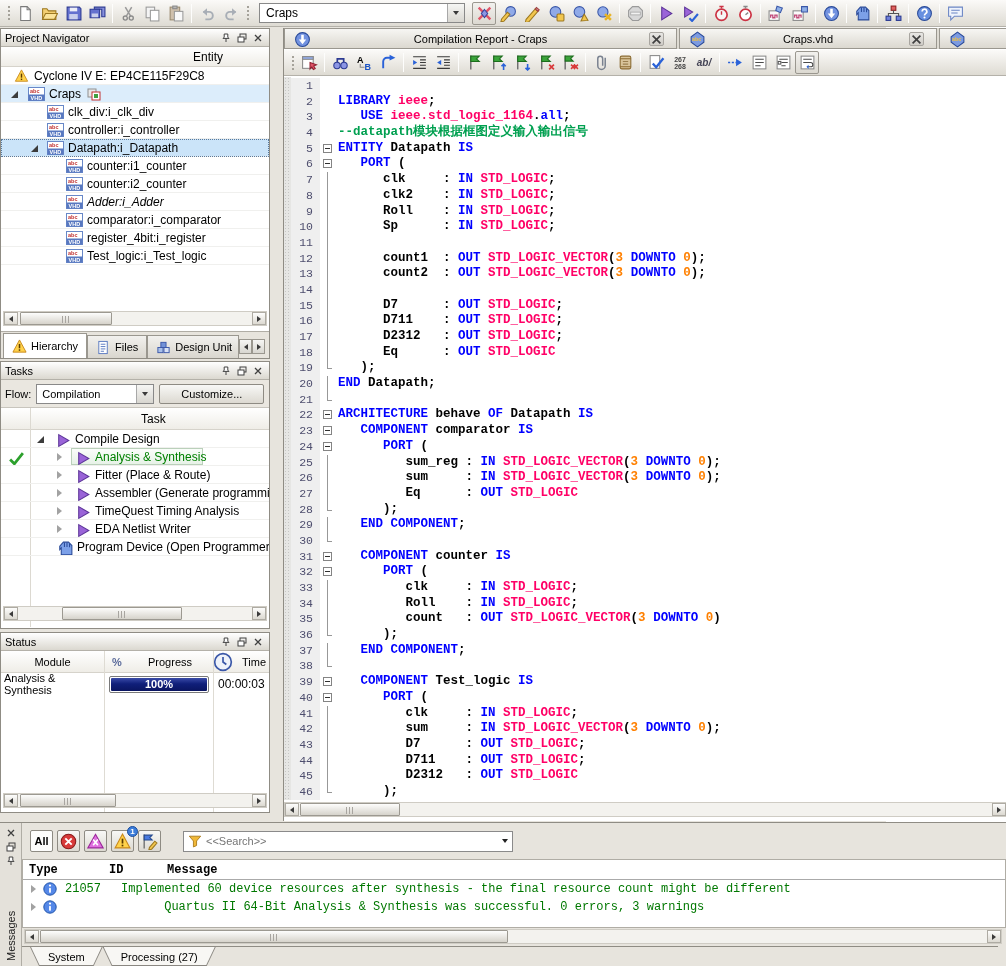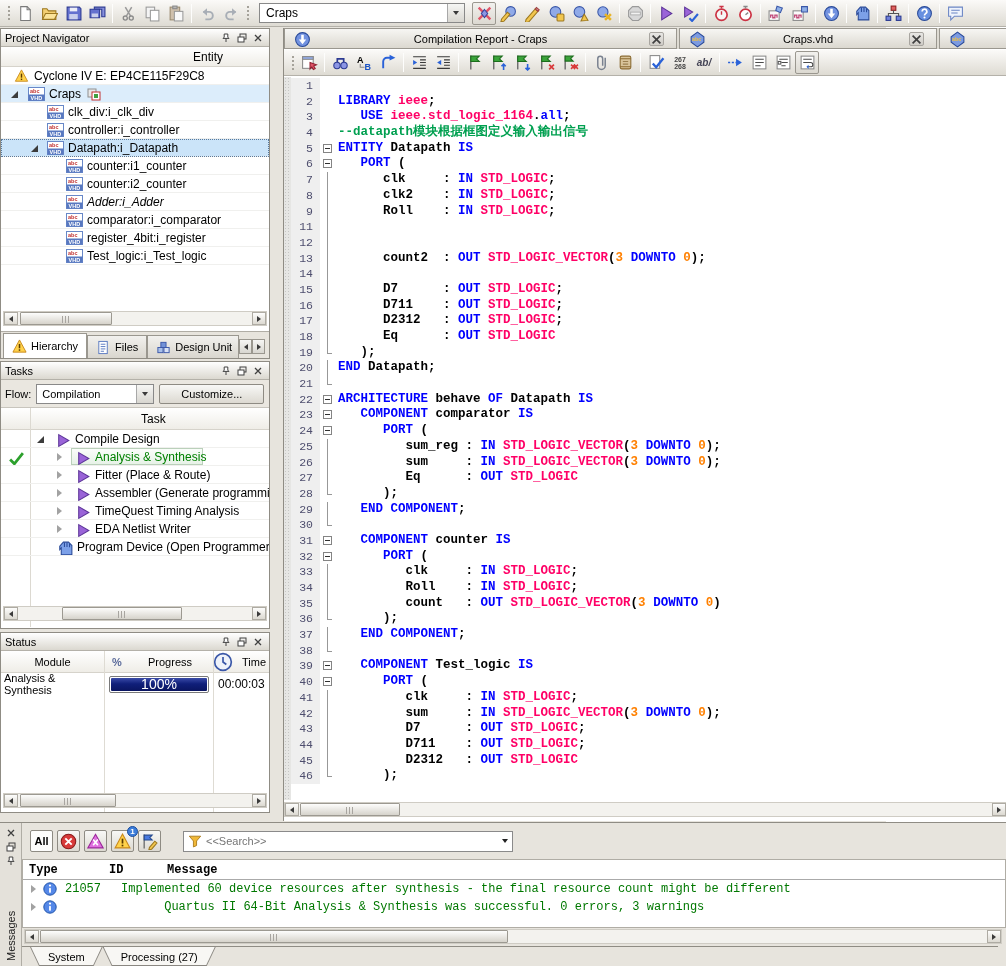--- a/index.html
+++ b/index.html
@@ -50,21 +50,21 @@
   
   .flowrow{position:absolute;left:0;right:0;top:18px;height:28px;background:#eae7e0;display:flex;align-items:center;padding:0 4px;border-bottom:1px solid #c8c5bd}
   .fcombo{width:118px;height:20px;background:#fff;border:1px solid #898989;display:flex;align-items:center;margin:0 5px;font-size:11px}
   .btn{height:20px;padding:0 21px;background:linear-gradient(#f8f8f6,#dcd9d1);border:1px solid #8e8b83;border-radius:2px;display:flex;align-items:center;font-size:11px}
   .gutline{position:absolute;top:0;bottom:0;left:29px;width:1px;background:#dcd9d1}
   
   .scell{position:absolute;top:0;height:22px;display:flex;align-items:center;justify-content:center;font-size:11px}
   .svline{position:absolute;top:18px;bottom:0;width:1px;background:#dedbd3}
   .pbar{position:relative;width:100px;height:17px;border:1px solid #7a7a7a;background:#fff;border-radius:2px}
   .pfill{position:absolute;inset:1px;background:linear-gradient(#3a4ba8,#101f7a 45%,#0a1560);border-radius:1px}
-  .ptext{position:absolute;inset:0;display:flex;align-items:center;justify-content:center;color:#fff;font-weight:normal;font-size:14px}
+  .ptext{position:absolute;inset:0;display:flex;align-items:center;justify-content:center;color:#fff;font-weight:bold;font-size:11px}
   
   .edtabs{position:absolute;left:0;top:0;height:21px;width:723px;background:#dedbd3}
   .edtab{position:absolute;top:0;height:21px;background:linear-gradient(#f7f6f3,#dbd8d0);border:1px solid #9a978f;display:flex;align-items:center;font-size:11px}
   .edtab .tl{position:absolute;left:0;right:0;text-align:center;white-space:nowrap;overflow:hidden}
   .edtab .ticn{position:absolute;left:9px;top:2px}
   .edtab .tclose{position:absolute;top:3px;width:15px;height:14px;background:linear-gradient(#e8e7e4,#cfccc6);border:1px solid #a8a5a0;border-radius:2px;display:flex;align-items:center;justify-content:center}
   .edtb{position:absolute;left:0;top:21px;width:723px;height:27px;background:linear-gradient(#fbfaf8,#dedbd3);border-top:1px solid #fff;border-bottom:1px solid #b4b1a9;display:flex;align-items:center;padding-left:4px}
   .code{position:absolute;left:0;top:49px;width:723px;height:723px;background:#fff;overflow:hidden}
   .speck{position:absolute;left:0;top:0;bottom:0;width:7px;background-color:#e6e6e4;background-image:radial-gradient(#c6c6c4 30%,transparent 32%);background-size:3px 3px}
   .cline{display:flex;height:15.7px}
@@ -1021,31 +1021,39 @@
             <span class="cl-txt"><span class="c-p">      clk2    : </span><span class="c-k">IN</span><span class="c-p"> </span><span class="c-t">STD_LOGIC</span><span class="c-p">;</span></span>
           </div>
           <div class="cline">
             <span class="cl-num">9</span>
             <span class="cl-fold">
               <span class="fline"></span>
             </span>
             <span class="cl-txt"><span class="c-p">      Roll    : </span><span class="c-k">IN</span><span class="c-p"> </span><span class="c-t">STD_LOGIC</span><span class="c-p">;</span></span>
           </div>
           <div class="cline">
+            <span class="cl-num">10</span>
+            <span class="cl-fold">
+              <span class="fline"></span>
+            </span>
+            <span class="cl-txt"><span class="c-p">      Sp      : </span><span class="c-k">IN</span><span class="c-p"> </span><span class="c-t">STD_LOGIC</span><span class="c-p">;</span></span>
+          </div>
+          <div class="cline">
             <span class="cl-num">11</span>
             <span class="cl-fold">
               <span class="fline"></span>
             </span>
             <span class="cl-txt"></span>
           </div>
           <div class="cline">
             <span class="cl-num">12</span>
             <span class="cl-fold">
               <span class="fline"></span>
             </span>
+            <span class="cl-txt"><span class="c-p">      count1  : </span><span class="c-k">OUT</span><span class="c-p"> </span><span class="c-t">STD_LOGIC_VECTOR</span><span class="c-p">(</span><span class="c-n">3</span><span class="c-p"> </span><span class="c-k">DOWNTO</span><span class="c-p"> </span><span class="c-n">0</span><span class="c-p">);</span></span>
           </div>
           <div class="cline">
             <span class="cl-num">13</span>
             <span class="cl-fold">
               <span class="fline"></span>
             </span>
             <span class="cl-txt"><span class="c-p">      count2  : </span><span class="c-k">OUT</span><span class="c-p"> </span><span class="c-t">STD_LOGIC_VECTOR</span><span class="c-p">(</span><span class="c-n">3</span><span class="c-p"> </span><span class="c-k">DOWNTO</span><span class="c-p"> </span><span class="c-n">0</span><span class="c-p">);</span></span>
           </div>
           <div class="cline">
             <span class="cl-num">14</span>

